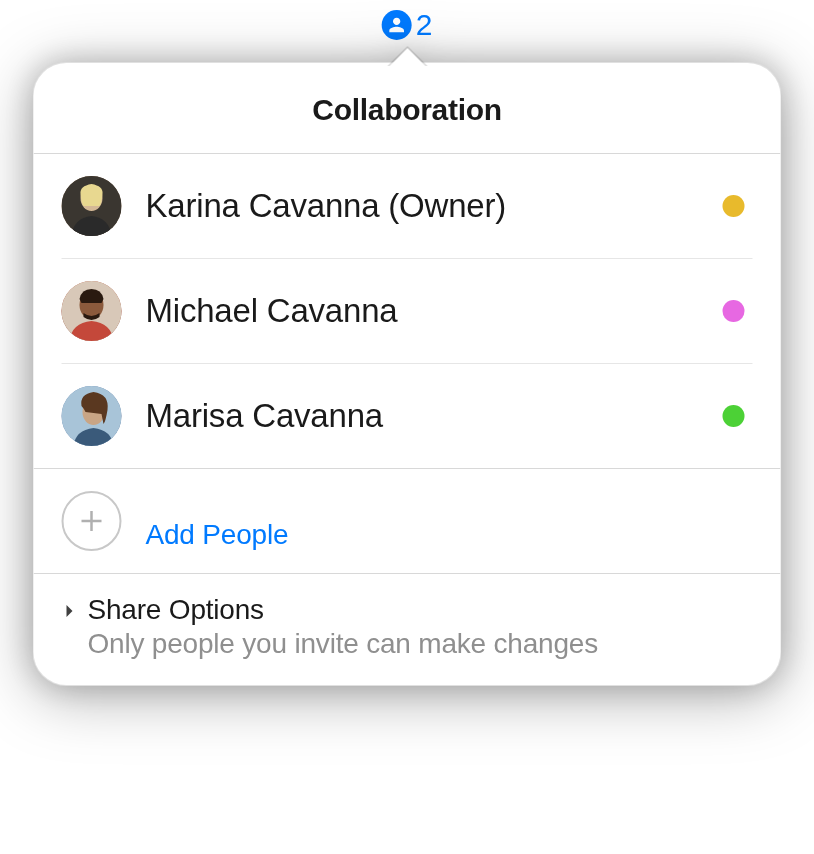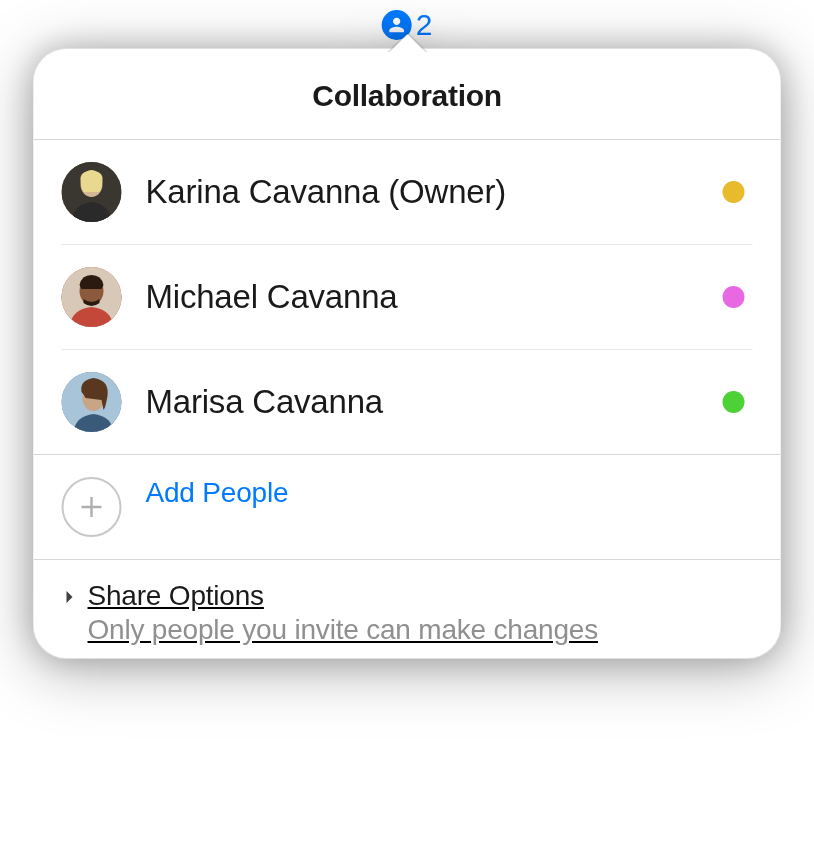--- a/index.html
+++ b/index.html
@@ -45,21 +45,21 @@
     }
 
     .trigger-count {
       font-size: 30px;
       font-weight: 400;
       color: #007AFF;
     }
 
     .popover-wrapper {
       position: absolute;
-      top: 48px;
+      top: 62px;
       left: 50%;
       transform: translateX(-50%);
       width: 749px;
       filter: drop-shadow(0 0 15px rgba(0,0,0,0.2)) drop-shadow(0 10px 30px rgba(0,0,0,0.3));
     }
 
     .popover-arrow {
       position: absolute;
       top: -14px;
       left: 50%;
@@ -170,21 +170,21 @@
       margin-right: 8px;
     }
 
     .add-people-section {
       border-top: 1px solid #d8d8d8;
       padding: 22px 28px;
     }
 
     .add-people-row {
       display: flex;
-      align-items: flex-start;
+      align-items: flex-end;
       gap: 24px;
     }
 
     .add-icon {
       width: 60px;
       height: 60px;
       border-radius: 50%;
       border: 2px solid #c8c8c8;
       display: flex;
       align-items: center;
@@ -202,22 +202,21 @@
 
     .add-label {
       font-size: 28px;
       font-weight: 400;
       color: #007AFF;
       letter-spacing: -0.2px;
     }
 
     .share-section {
       border-top: 1px solid #d8d8d8;
-      padding: 20px 28px 12px;
-      text-decoration: underline;
+      padding: 20px 28px 25px;
     }
 
     .share-row {
       display: flex;
       align-items: flex-start;
       gap: 10px;
     }
 
     .chevron {
       width: 16px;

